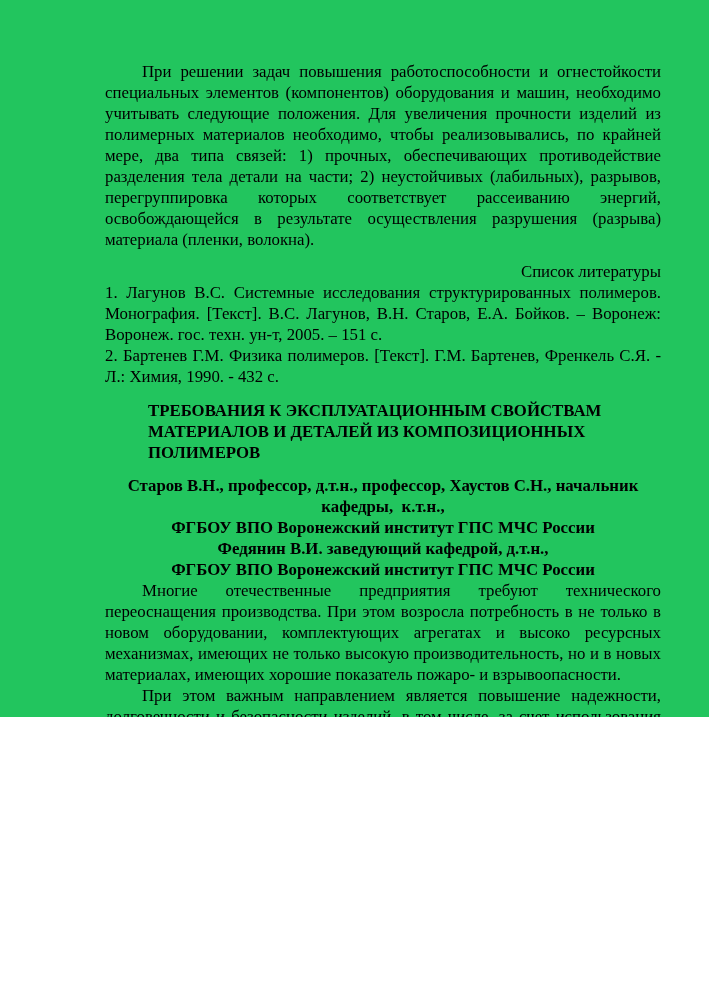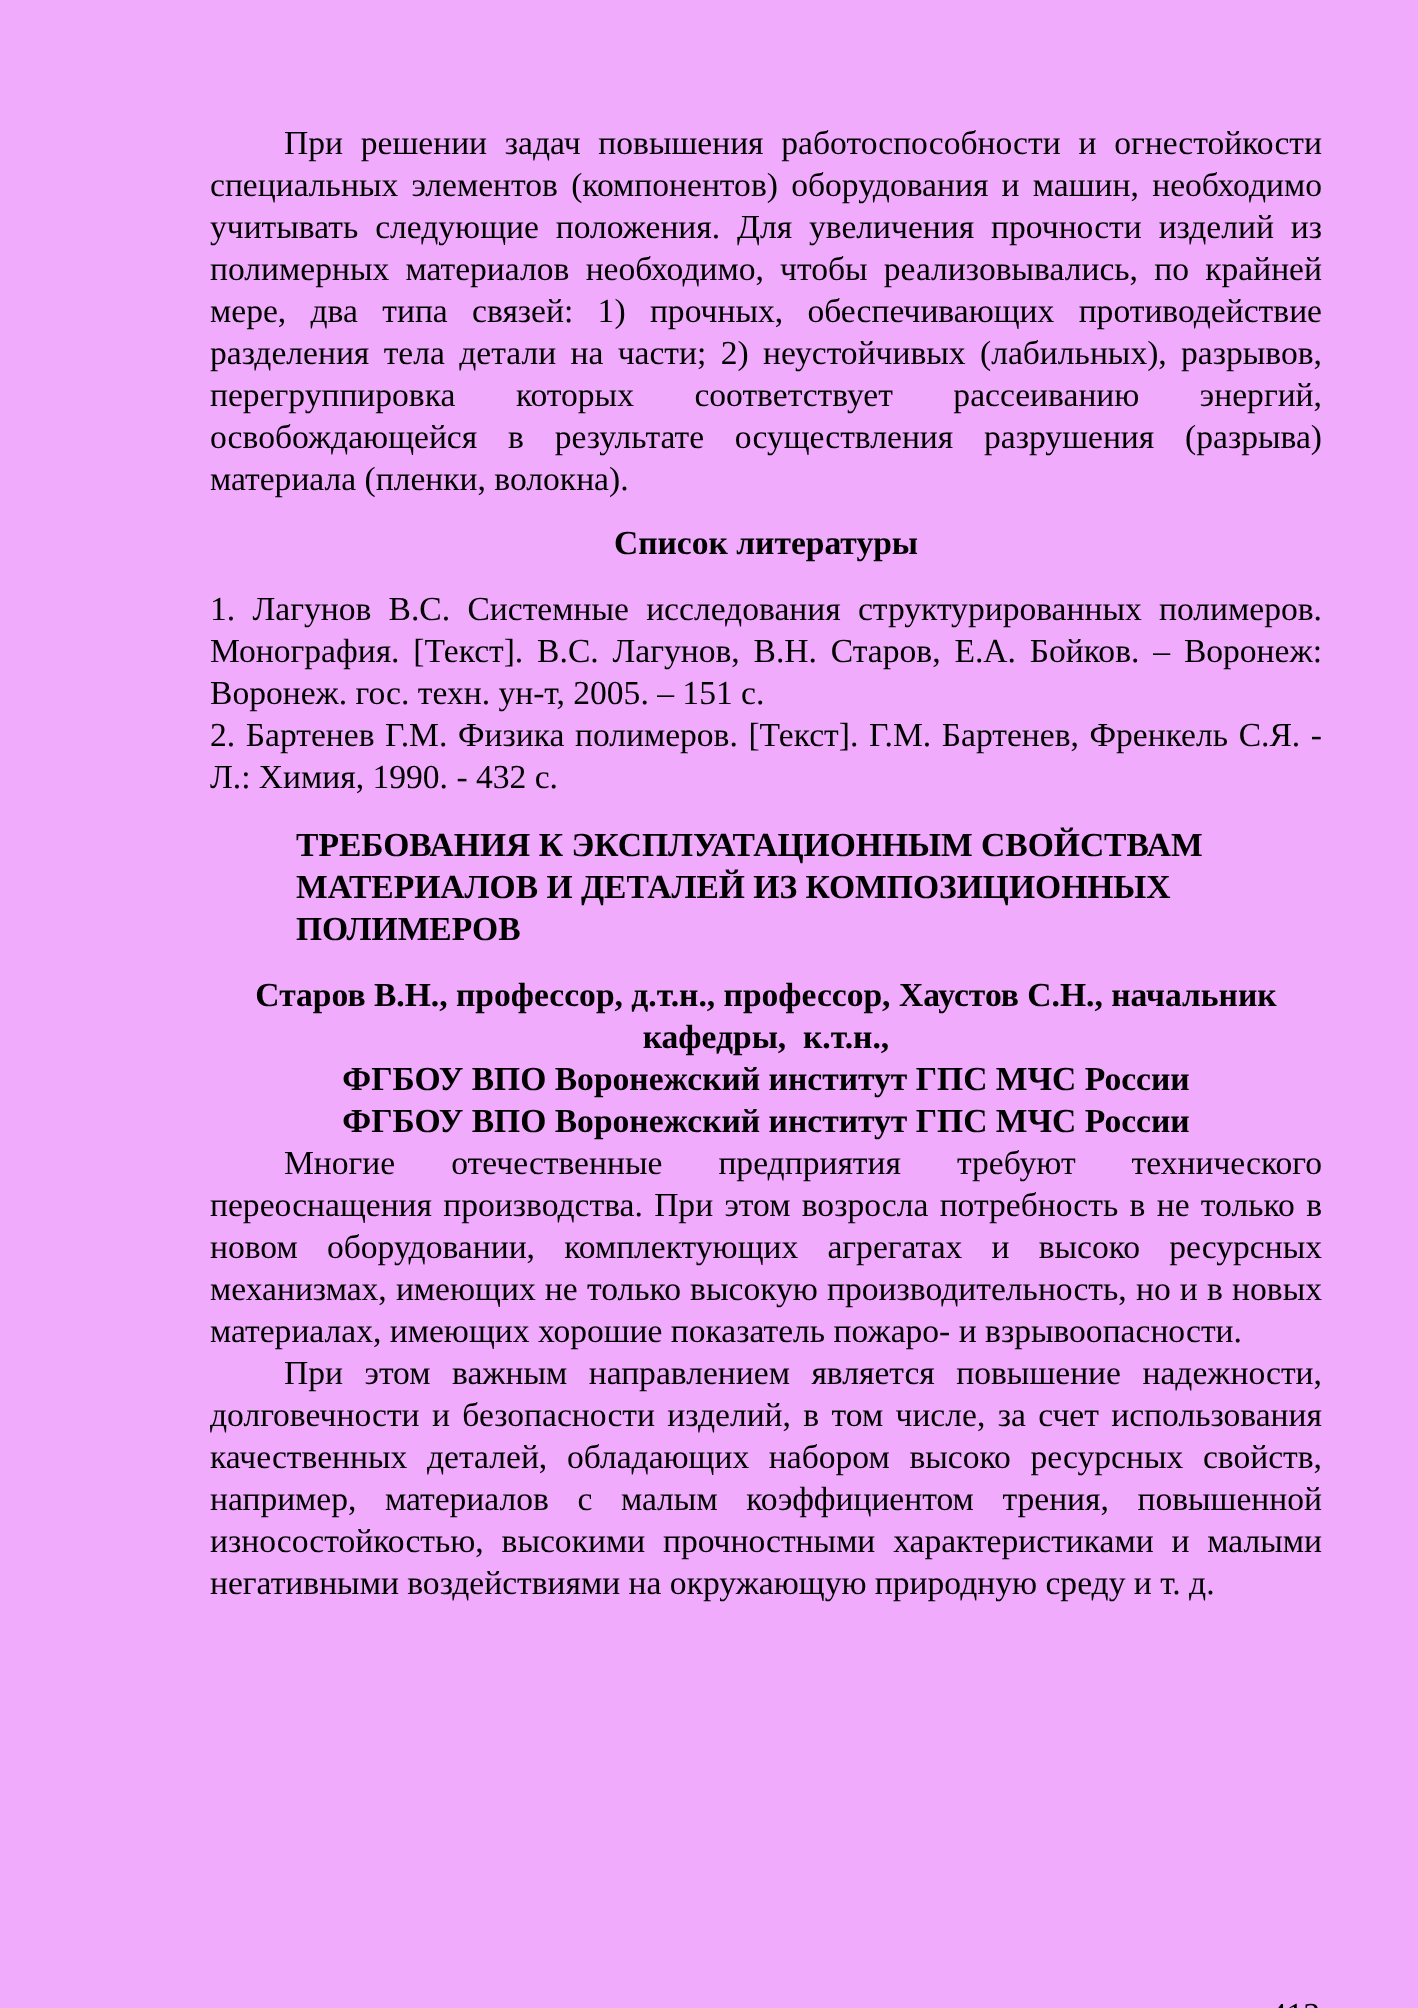--- a/index.html
+++ b/index.html
@@ -3,44 +3,44 @@
 <meta charset="utf-8">
 <style>
   html, body {
     margin: 0;
     padding: 0;
     background: #ffffff;
   }
   .page {
     position: relative;
     width: 709px;
-    height: 1004px;
+    height: 717px;
     margin: 0;
-    background: #f0abfc;
+    background: #22c55e;
     box-sizing: border-box;
     padding: 61px 48px 17px 105px;
     font-family: "Liberation Serif", "DejaVu Serif", serif;
     font-size: 16.8px;
     line-height: 21px;
     color: #000000;
     overflow: hidden;
   }
   .page p {
     margin: 0;
     text-align: justify;
   }
   .indent {
     text-indent: 37px;
   }
   .refs-heading {
-    margin: 11px 0 12px 0;
+    margin: 11px 0 0 0;
     font-size: inherit;
     line-height: inherit;
-    text-align: center;
-    font-weight: bold;
+    text-align: right;
+    font-weight: normal;
   }
   .ref-item {
     text-align: justify;
   }
   .article-title {
     margin: 13px auto 0 auto;
     max-width: 470px;
     font-size: inherit;
     line-height: inherit;
     font-weight: bold;
@@ -74,20 +74,21 @@
   <h2 class="refs-heading">Список литературы</h2>
 
   <p class="ref-item">1. Лагунов В.С. Системные исследования структурированных полимеров. Монография. [Текст]. В.С. Лагунов, В.Н. Старов, Е.А. Бойков. – Воронеж: Воронеж. гос. техн. ун-т, 2005. – 151 с.</p>
   <p class="ref-item">2. Бартенев Г.М. Физика полимеров. [Текст]. Г.М. Бартенев, Френкель С.Я. - Л.: Химия, 1990. - 432 с.</p>
 
   <h1 class="article-title">ТРЕБОВАНИЯ К ЭКСПЛУАТАЦИОННЫМ СВОЙСТВАМ МАТЕРИАЛОВ И ДЕТАЛЕЙ ИЗ КОМПОЗИЦИОННЫХ ПОЛИМЕРОВ</h1>
 
   <div class="authors">
     <p>Старов В.Н., профессор, д.т.н., профессор, Хаустов С.Н., начальник кафедры,  к.т.н.,</p>
     <p>ФГБОУ ВПО Воронежский институт ГПС МЧС России</p>
+    <p>Федянин В.И. заведующий кафедрой, д.т.н.,</p>
     <p>ФГБОУ ВПО Воронежский институт ГПС МЧС России</p>
   </div>
 
 
   <p class="indent">Многие отечественные предприятия требуют технического переоснащения производства. При этом возросла потребность в не только в новом оборудовании, комплектующих агрегатах и высоко ресурсных механизмах, имеющих не только высокую производительность, но и в новых материалах, имеющих хорошие показатель пожаро- и взрывоопасности.</p>
 
   <p class="indent">При этом важным направлением является повышение надежности, долговечности и безопасности изделий, в том числе, за счет использования качественных деталей, обладающих набором высоко ресурсных свойств, например, материалов с малым коэффициентом трения, повышенной износостойкостью, высокими прочностными характеристиками и малыми негативными воздействиями на окружающую природную среду и т. д.</p>
 
   <div class="page-number">413</div>
 

